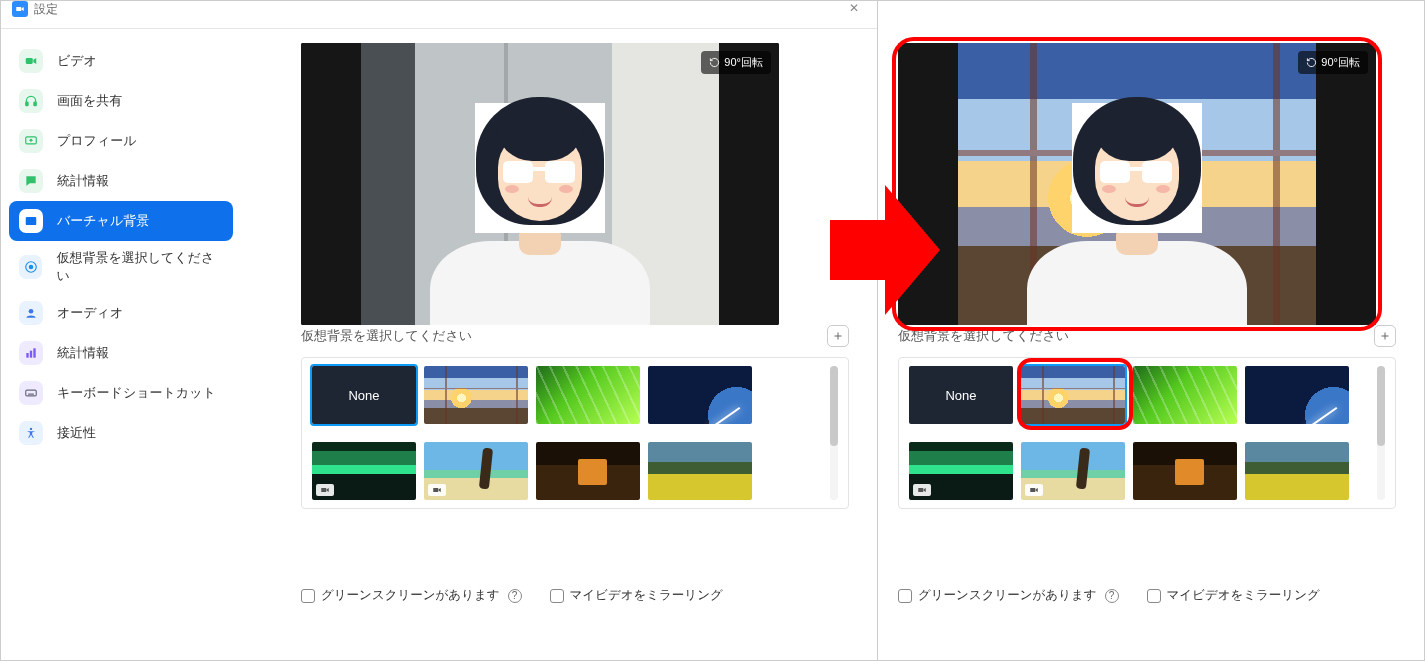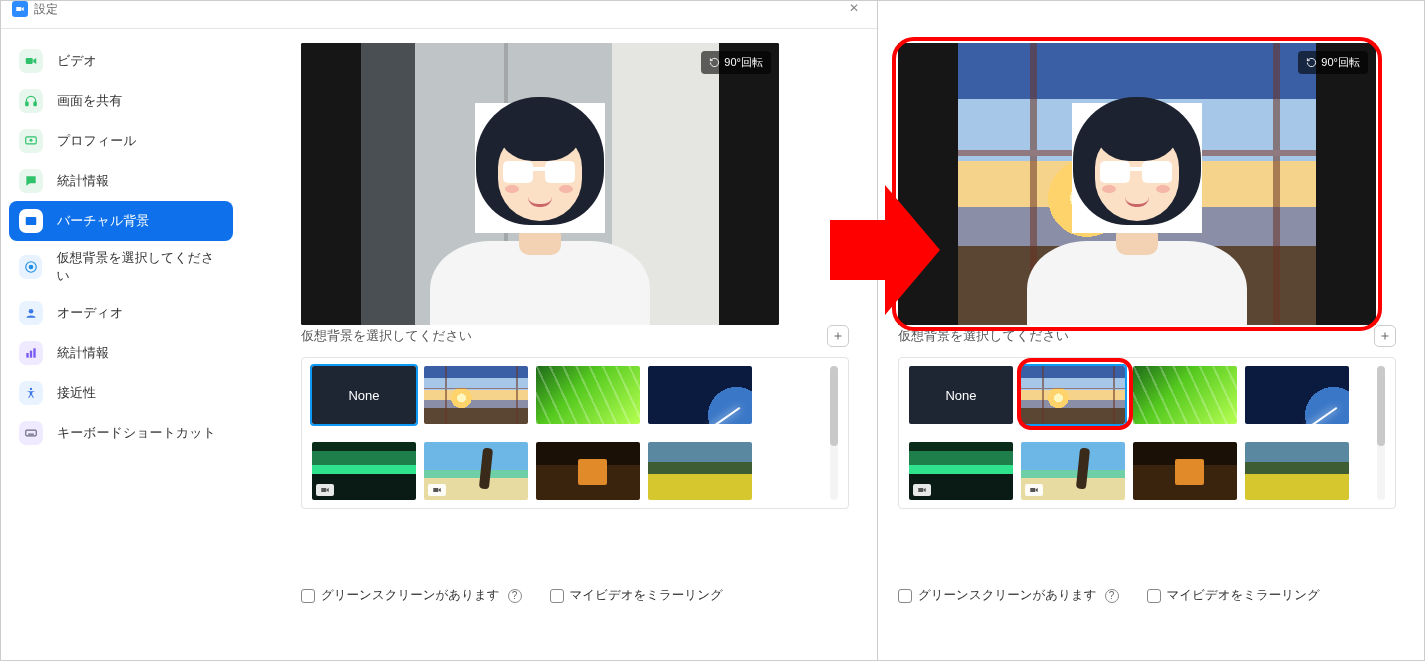--- a/index.html
+++ b/index.html
@@ -173,36 +173,36 @@
             <span class="icon" style="background:#efeaff;color:#7a5af0">
               <svg viewBox="0 0 24 24" fill="currentColor">
                 <rect x="4" y="12" width="4" height="8"></rect>
                 <rect x="10" y="8" width="4" height="12"></rect>
                 <rect x="16" y="4" width="4" height="16"></rect>
               </svg>
             </span>
             <span>統計情報</span>
           </div>
           <div class="sidebar-item">
-            <span class="icon" style="background:#e9f3ff;color:#3b78e7">
-              <svg viewBox="0 0 24 24" fill="currentColor">
-                <circle cx="12" cy="5" r="2"></circle>
-                <path d="M5 9h14l-5 2v4l3 5h-2l-3-5-3 5H7l3-5v-4z"></path>
-              </svg>
-            </span>
-            <span>接近性</span>
-          </div>
-          <div class="sidebar-item">
             <span class="icon" style="background:#efeaff;color:#6b6b7a">
               <svg viewBox="0 0 24 24" fill="none" stroke="currentColor" stroke-width="2">
                 <rect x="3" y="7" width="18" height="10" rx="2"></rect>
                 <path d="M7 11h.01M11 11h.01M15 11h.01M7 14h10"></path>
               </svg>
             </span>
             <span>キーボードショートカット</span>
+          </div>
+          <div class="sidebar-item">
+            <span class="icon" style="background:#e9f3ff;color:#3b78e7">
+              <svg viewBox="0 0 24 24" fill="currentColor">
+                <circle cx="12" cy="5" r="2"></circle>
+                <path d="M5 9h14l-5 2v4l3 5h-2l-3-5-3 5H7l3-5v-4z"></path>
+              </svg>
+            </span>
+            <span>接近性</span>
           </div>
         </div>
       <div class="main">
         <div class="preview-wrap">
           <div class="preview">
             <div class="letterbox"></div>
             <div class="center scene-room">
               <div class="person">
                 <div class="shirt"></div>
                   <div class="neck"></div>

